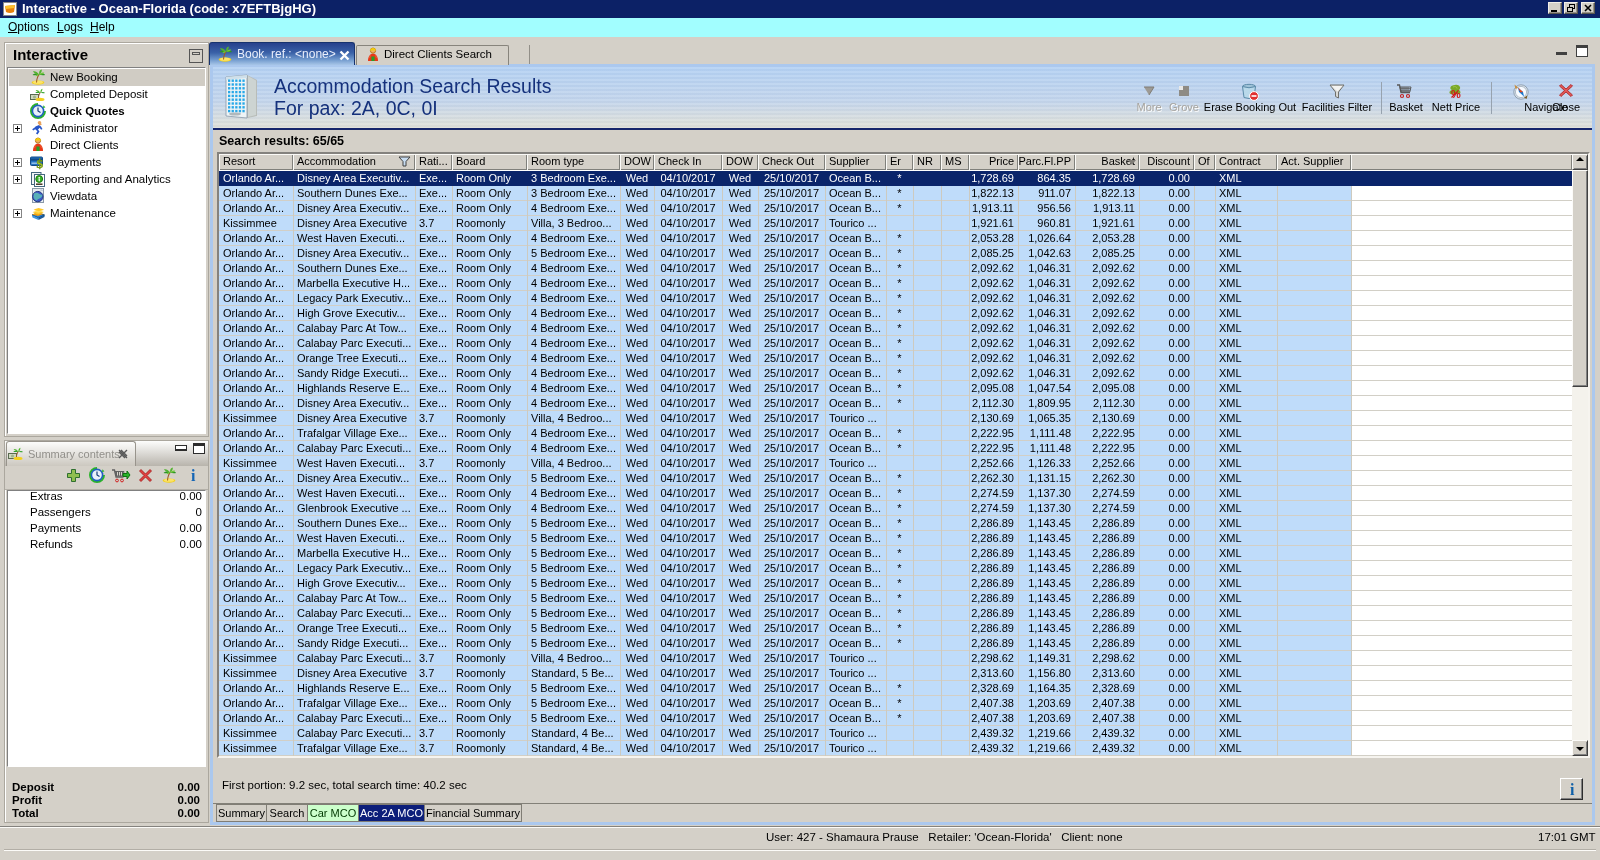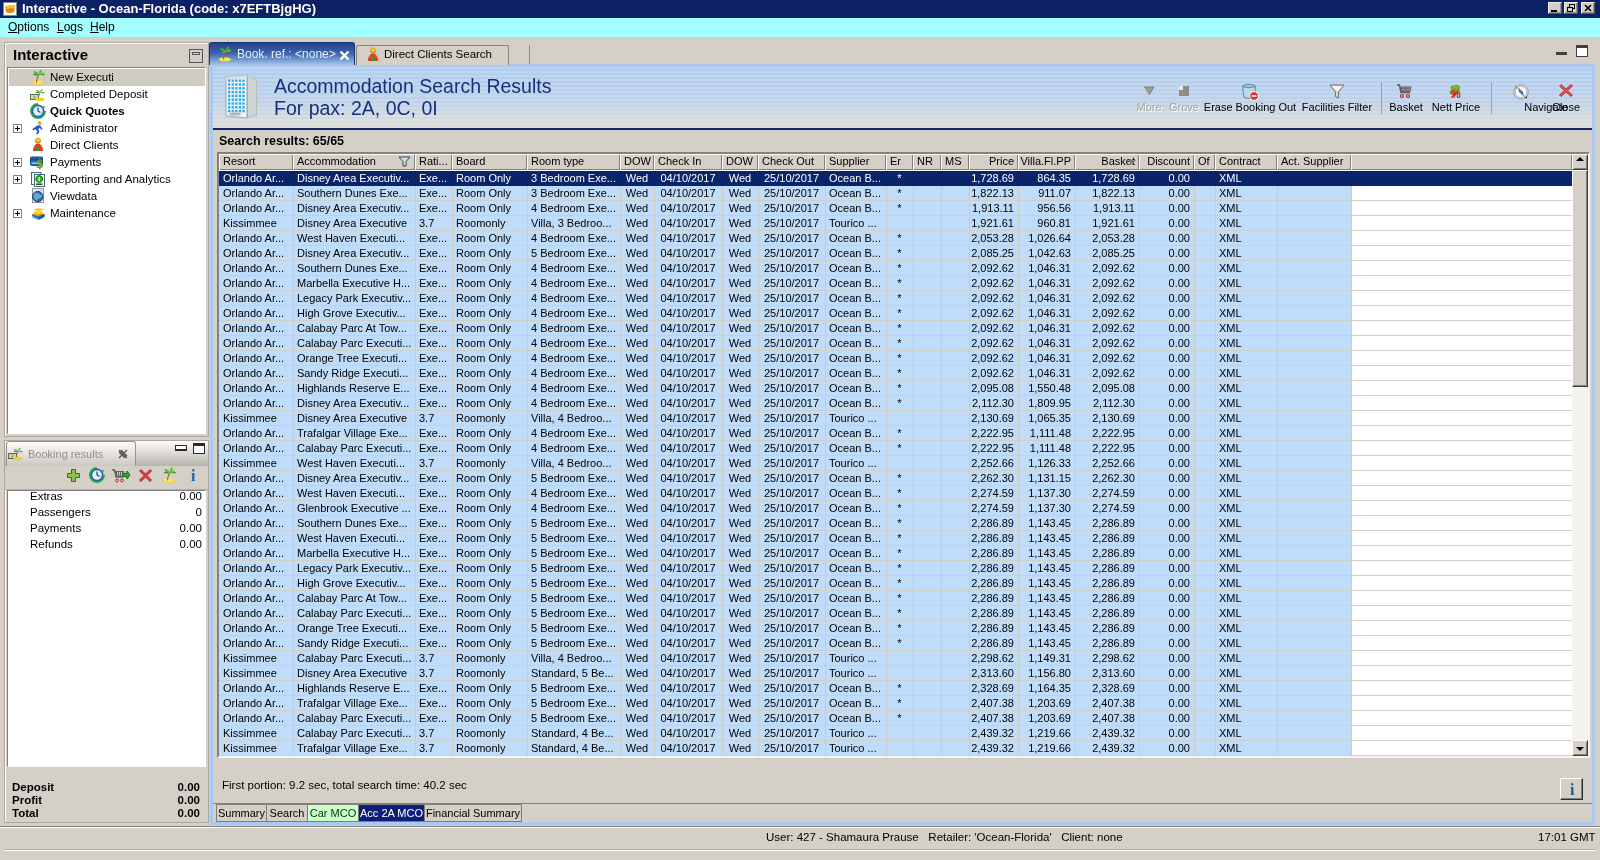--- a/index.html
+++ b/index.html
@@ -86,21 +86,21 @@
 <ellipse cx="8" cy="13.6" rx="6.4" ry="2.1" fill="#f4d01c"></ellipse>
 <ellipse cx="8" cy="13.2" rx="5" ry="1.6" fill="#fbe36a"></ellipse>
 <path d="M7 13.4 C7.4 9.5 8.2 7.2 9.8 5.4 L8.4 4.8 C7.2 7.3 6.3 9.8 6 13.4 Z" fill="#9c5a24"></path>
 <path d="M9.1 5.6 C6.4 3.8 4.2 4.1 2.6 5.9 C4.8 6.6 7 6.2 9.1 5.6 Z" fill="#2c9426"></path>
 <path d="M9.1 5.6 C6.8 2.5 4.9 1.9 2.9 2.5 C4.5 4.5 6.6 5.3 9.1 5.6 Z" fill="#52b32e"></path>
 <path d="M9.1 5.6 C8.8 2.6 9.8 1 11.8 0.6 C12 2.7 11 4.4 9.1 5.6 Z" fill="#52b32e"></path>
 <path d="M9.1 5.6 C11.7 4 13.7 4.3 15.1 6 C13 6.7 11 6.3 9.1 5.6 Z" fill="#2c9426"></path>
 <path d="M9.1 5.6 C10.9 3.4 12.7 3 14.3 3.8 C13 5.4 11.2 5.9 9.1 5.6 Z" fill="#70c838"></path>
 <path d="M9.1 5.6 C7 4.9 5.9 5.7 5.5 7.3 C7 7.2 8.2 6.6 9.1 5.6 Z" fill="#70c838"></path>
 </svg></div>
-<div class="tlab">New Executi</div>
+<div class="tlab">New Booking</div>
 </div>
 <div class="treerow" style="top:18px;">
 <div class="tico"><svg width="16" height="16" viewBox="0 0 16 16">
 <rect x="0.5" y="8.5" width="8" height="5" fill="#cfd8c0" stroke="#5a6a50"></rect>
 <ellipse cx="4.5" cy="11" rx="1.6" ry="1.5" fill="#9fb48a"></ellipse>
 <path d="M8.6 13 C9 10 9.6 8.3 10.8 6.6 L9.9 6.1 C8.8 8.2 8.1 10.3 7.8 13 Z" fill="#9c5a24"></path>
 <path d="M10.4 6.8 C8.2 5.4 6.5 5.6 5.2 6.8 C6.7 7.3 8.4 7 10.4 6.8 Z" fill="#33a02c"></path>
 <path d="M10.4 6.8 C8.6 4.3 7.2 3.8 5.6 4.1 C6.8 5.6 8.4 6.3 10.4 6.8 Z" fill="#4db32a"></path>
 <path d="M10.4 6.8 C10.3 4.4 11 3.2 12.4 2.7 C12.6 4.2 11.7 5.6 10.4 6.8 Z" fill="#4db32a"></path>
 <path d="M10.4 6.8 C12.4 5.6 14 5.8 15 6.9 C13.5 7.4 11.9 7.2 10.4 6.8 Z" fill="#33a02c"></path>
@@ -188,21 +188,21 @@
 <div class="ab" style="left:8px;top:445px;width:16px;height:16px;"><svg width="16" height="16" viewBox="0 0 16 16">
 <rect x="0.5" y="8.5" width="8" height="5" fill="#cfd8c0" stroke="#5a6a50"></rect>
 <ellipse cx="4.5" cy="11" rx="1.6" ry="1.5" fill="#9fb48a"></ellipse>
 <path d="M8.6 13 C9 10 9.6 8.3 10.8 6.6 L9.9 6.1 C8.8 8.2 8.1 10.3 7.8 13 Z" fill="#9c5a24"></path>
 <path d="M10.4 6.8 C8.2 5.4 6.5 5.6 5.2 6.8 C6.7 7.3 8.4 7 10.4 6.8 Z" fill="#33a02c"></path>
 <path d="M10.4 6.8 C8.6 4.3 7.2 3.8 5.6 4.1 C6.8 5.6 8.4 6.3 10.4 6.8 Z" fill="#4db32a"></path>
 <path d="M10.4 6.8 C10.3 4.4 11 3.2 12.4 2.7 C12.6 4.2 11.7 5.6 10.4 6.8 Z" fill="#4db32a"></path>
 <path d="M10.4 6.8 C12.4 5.6 14 5.8 15 6.9 C13.5 7.4 11.9 7.2 10.4 6.8 Z" fill="#33a02c"></path>
 <ellipse cx="10" cy="13.4" rx="4.5" ry="1.6" fill="#f4d01c"></ellipse>
 </svg></div>
-<div class="tx" style="left:28px;top:448px;font-size:11px;color:#918f8a;font-weight:normal;">Booking results</div>
+<div class="tx" style="left:28px;top:448px;font-size:11px;color:#918f8a;font-weight:normal;">Summary contents</div>
 <svg class="ab" style="left:117px;top:448px" width="12" height="12">
     <path d="M2 2 L10 10 M10 2 L2 10 M4 2 L10 8 M2 4 L8 10" stroke="#5a5a5a" stroke-width="1.3"></path>
   </svg>
 <div class="ab" style="left:175px;top:445px;width:12px;height:6px;border:1px solid #2c2c2c;background:#fff;border-bottom-width:2px;"></div>
 <div class="ab" style="left:193px;top:443px;width:12px;height:11px;border:1px solid #2c2c2c;border-top-width:3px;background:#fff;"></div>
 <div class="ab" style="left:5px;top:466px;width:203px;height:24px;background:#d4d0c8;border-bottom:1px solid #b4b0a8;"></div>
 <div class="ab" style="left:66px;top:468px;"><svg width="15" height="15" viewBox="0 0 15 15">
       <path d="M5.5 1.5 h4 v4 h4 v4 h-4 v4 h-4 v-4 h-4 v-4 h4 Z" fill="#8fbf4f" stroke="#2f6f2f"></path>
     </svg></div>
 <div class="ab" style="left:89px;top:467px;width:16px;height:16px;"><svg width="16" height="16" viewBox="0 0 16 16">
@@ -416,21 +416,21 @@
 <div class="hcell" style="left:308px;width:93px;">Room type</div>
 <div class="hcell" style="left:401px;width:34px;">DOW</div>
 <div class="hcell" style="left:435px;width:68px;">Check In</div>
 <div class="hcell" style="left:503px;width:36px;">DOW</div>
 <div class="hcell" style="left:539px;width:67px;">Check Out</div>
 <div class="hcell" style="left:606px;width:61px;">Supplier</div>
 <div class="hcell" style="left:667px;width:27px;">Er</div>
 <div class="hcell" style="left:694px;width:28px;">NR</div>
 <div class="hcell" style="left:722px;width:28px;">MS</div>
 <div class="hcell hr-right" style="left:750px;width:49px;">Price</div>
-<div class="hcell hr-right" style="left:799px;width:57px;">Villa.Fl.PP</div>
+<div class="hcell hr-right" style="left:799px;width:57px;">Parc.Fl.PP</div>
 <div class="hcell hr-right" style="left:856px;width:64px;">Basket</div>
 <div class="hcell hr-right" style="left:920px;width:55px;">Discount</div>
 <div class="hcell" style="left:975px;width:21px;">Of</div>
 <div class="hcell" style="left:996px;width:62px;">Contract</div>
 <div class="hcell" style="left:1058px;width:74px;">Act. Supplier</div>
 <div class="hcell" style="left:1132px;width:221px;"></div>
 <svg class="ab" style="left:179px;top:2px" width="13" height="12">
       <path d="M1 1 L12 1 L8 5.5 L8 10 L5 10 L5 5.5 Z" fill="#c8ddf2" stroke="#404040"></path>
     </svg>
 <svg class="ab" style="left:908px;top:5px" width="10" height="8">
@@ -695,21 +695,21 @@
 <span class="" style="left:196px;width:37px;padding-left:4px;">Exe...</span>
 <span class="" style="left:233px;width:75px;padding-left:4px;">Room Only</span>
 <span class="" style="left:308px;width:93px;padding-left:4px;">4 Bedroom Exe...</span>
 <span class="c-c" style="left:401px;width:34px;">Wed</span>
 <span class="c-c" style="left:435px;width:68px;">04/10/2017</span>
 <span class="c-c" style="left:503px;width:36px;">Wed</span>
 <span class="c-c" style="left:539px;width:67px;">25/10/2017</span>
 <span class="" style="left:606px;width:61px;padding-left:4px;">Ocean B...</span>
 <span class="c-c" style="left:667px;width:27px;">*</span>
 <span class="c-r" style="left:750px;width:49px;padding-right:4px;">2,095.08</span>
-<span class="c-r" style="left:799px;width:57px;padding-right:4px;">1,550.48</span>
+<span class="c-r" style="left:799px;width:57px;padding-right:4px;">1,047.54</span>
 <span class="c-r" style="left:856px;width:64px;padding-right:4px;">2,095.08</span>
 <span class="c-r" style="left:920px;width:55px;padding-right:4px;">0.00</span>
 <span class="" style="left:996px;width:62px;padding-left:4px;">XML</span>
 </div>
 <div class="row" style="top:225px;background:linear-gradient(to right,#bfdcfa 0,#bfdcfa 1132px,#ffffff 1132px);border-bottom:1px solid #d2cfc6;height:15px;">
 <span class="" style="left:0px;width:74px;padding-left:4px;">Orlando Ar...</span>
 <span class="" style="left:74px;width:122px;padding-left:4px;">Disney Area Executiv...</span>
 <span class="" style="left:196px;width:37px;padding-left:4px;">Exe...</span>
 <span class="" style="left:233px;width:75px;padding-left:4px;">Room Only</span>
 <span class="" style="left:308px;width:93px;padding-left:4px;">4 Bedroom Exe...</span>

